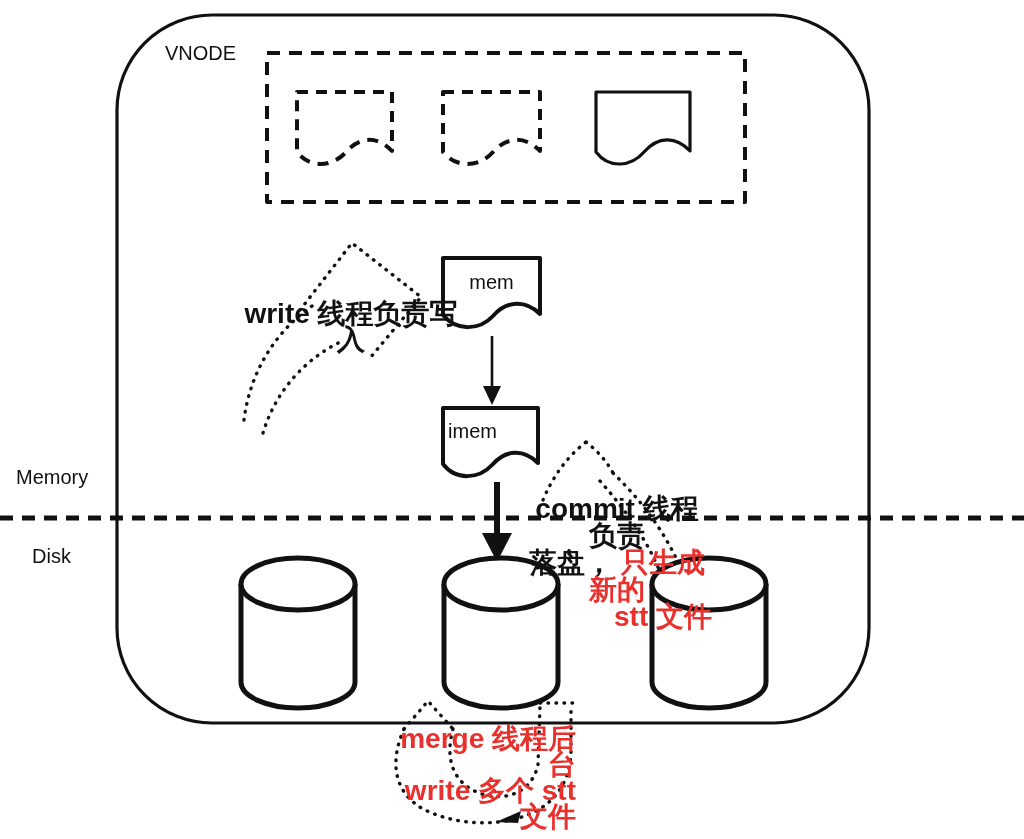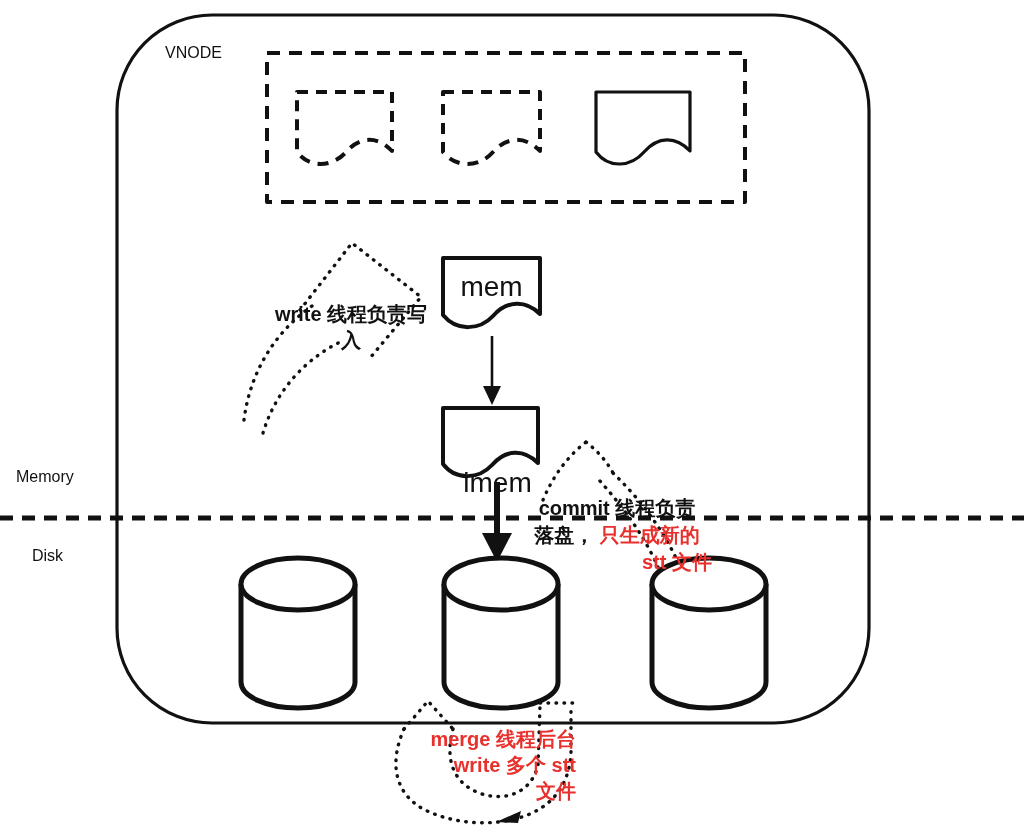--- a/index.html
+++ b/index.html
@@ -3,23 +3,23 @@
 <meta charset="utf-8">
 <style>
   :root { --ink:#111111; --accent-red:#e8312d; --bg:#ffffff; }
   html,body { margin:0; padding:0; background:var(--bg); }
   .canvas {
     position:relative; width:1024px; height:839px; background:var(--bg);
     font-family:"Liberation Sans","DejaVu Sans",sans-serif; color:var(--ink);
     overflow:hidden;
   }
   .canvas svg { position:absolute; left:0; top:0; }
-  .lbl { position:absolute; white-space:nowrap; font-size:16px; line-height:22px; }
-  .node-lbl { position:absolute; text-align:center; font-size:28px; }
-  .anno { position:absolute; font-weight:bold; font-size:20px; line-height:27px; text-align:center; }
+  .lbl { position:absolute; white-space:nowrap; font-size:20px; line-height:22px; }
+  .node-lbl { position:absolute; text-align:center; font-size:20px; }
+  .anno { position:absolute; font-weight:bold; font-size:28px; line-height:27px; text-align:center; }
   .red { color:var(--accent-red);text-align:right; }
 
   
   .s   { stroke:var(--ink); fill:none; stroke-linejoin:round; }
   .fw  { fill:#ffffff; }
   .sw3 { stroke-width:3.2; }
   .sw4 { stroke-width:4; }
   .sw5 { stroke-width:5; }
   .sw6 { stroke-width:6; }
   .dash  { stroke-dasharray:13 9; }
@@ -90,21 +90,21 @@
       <path class="s dot" d="M 540 703 L 573 703"></path>
       <path class="s dot" d="M 453 729 C 444 762 455 785 482 794 C 508 802 532 791 538 765 L 540 706"></path>
       <polygon points="521,811 496,822 518,823" class="inkfill"></polygon>
     </g>
   </svg>
 
   <div class="lbl" style="left:165px; top:42px;">VNODE</div>
 
   <div class="node-lbl" style="left:443px; top:271px; width:97px;">mem</div>
 
-  <div class="node-lbl" style="left:450px; top:420px; width:95px;margin-top:47px;">imem</div>
+  <div class="node-lbl" style="left:425px; top:420px; width:95px;">imem</div>
 
   <div class="lbl" style="left:16px; top:466px;">Memory</div>
 
   <div class="lbl" style="left:32px; top:545px;">Disk</div>
 
   <div class="anno" style="left:242px; top:301px; width:218px; line-height:26px;">
     <div>write 线程负责写</div>
     <div>入</div>
   </div>
 

